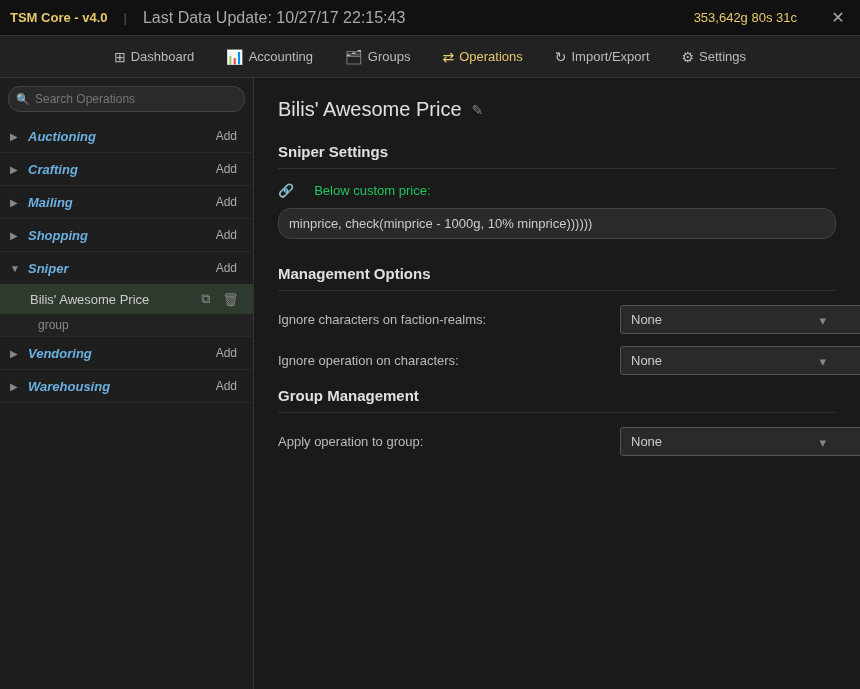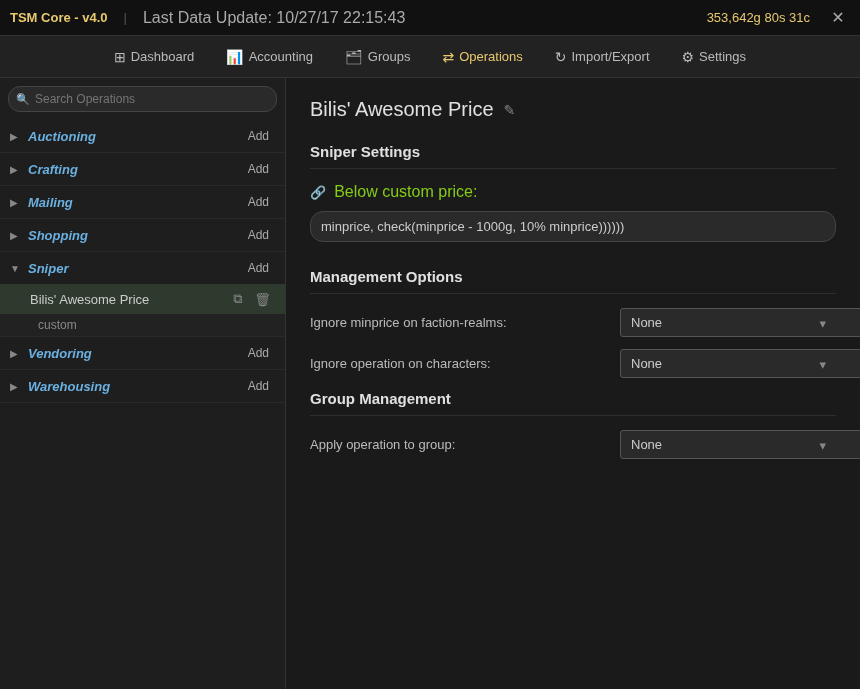--- a/index.html
+++ b/index.html
@@ -75,21 +75,21 @@
     .nav-icon { font-size: 14px; }
 
     
     #main {
       display: flex;
       height: calc(689px - 36px - 42px);
     }
 
     
     #sidebar {
-      width: 286px;
+      width: 254px;
       background: #1e1e1e;
       border-right: 1px solid #333;
       display: flex;
       flex-direction: column;
     }
     #search-bar {
       padding: 8px;
     }
     .search-input {
       width: 100%;
@@ -227,22 +227,23 @@
       display: flex;
       align-items: center;
       margin-bottom: 10px;
     }
     .setting-icon {
       color: #888;
       margin-right: 8px;
       font-size: 13px;
     }
     .setting-label {
-      color: #84cc16;
-      font-size: 16px;
+      color: #22c55e;
+      font-size: 13px;
+      margin-left: 12px;
     }
 
     .setting-input {
       width: 100%;
       background: #2a2a2a;
       border: 1px solid #444;
       border-radius: 13px;
       padding: 7px 10px;
       color: #ccc;
       font-size: 13px;
@@ -301,21 +302,21 @@
 <body>
 
 <div id="title-bar">
   <div id="title-bar-left">
     <span class="title-app">
       <span>TSM Core</span> - <span>v4.0</span>
     </span>
     <span class="title-separator">|</span>
     <span class="title-info">Last Data Update: 10/27/17 22:15:43</span>
   </div>
-  <div style="display:flex;align-items:center;gap:16px;">
+  <div style="display:flex;align-items:center;gap:29px;">
     <span class="title-gold">353,642g 80s 31c</span>
     <button class="close-btn">✕</button>
   </div>
 </div>
 
 <div id="nav-bar">
   <a class="nav-item">
     <span class="nav-icon">⊞</span>
     <span>Dashboard</span>
   </a>
@@ -399,21 +400,21 @@
         <button class="add-btn">Add</button>
       </div>
 
       <div class="sniper-item selected">
         <span class="sniper-item-label">Bilis' Awesome Price</span>
         <div class="sniper-item-actions">
           <button class="icon-btn">⧉</button>
           <button class="icon-btn">🗑</button>
         </div>
       </div>
-      <div class="sniper-sub-item">custom</div>
+      <div class="sniper-sub-item">group</div>
     </div>
 
     <div class="sidebar-section">
       <div class="sidebar-section-header">
         <div class="section-left">
           <span class="chevron">▶</span>
           <span class="section-label">Vendoring</span>
         </div>
         <button class="add-btn">Add</button>
       </div>
@@ -446,21 +447,21 @@
       <span class="setting-icon">🔗</span>
       <span class="setting-label">Below custom price:</span>
     </div>
 
     <input class="setting-input" type="text" value="minprice, check(minprice - 1000g, 10% minprice))))))" style="">
 
     
     <div class="section-title management-section">Management Options</div>
 
     <div class="management-row">
-      <span class="management-label">Ignore minprice on faction-realms:</span>
+      <span class="management-label">Ignore characters on faction-realms:</span>
       <div class="dropdown-wrapper">
         <select class="dropdown">
           <option>None</option>
         </select>
       </div>
     </div>
 
     <div class="management-row">
       <span class="management-label">Ignore operation on characters:</span>
       <div class="dropdown-wrapper">

